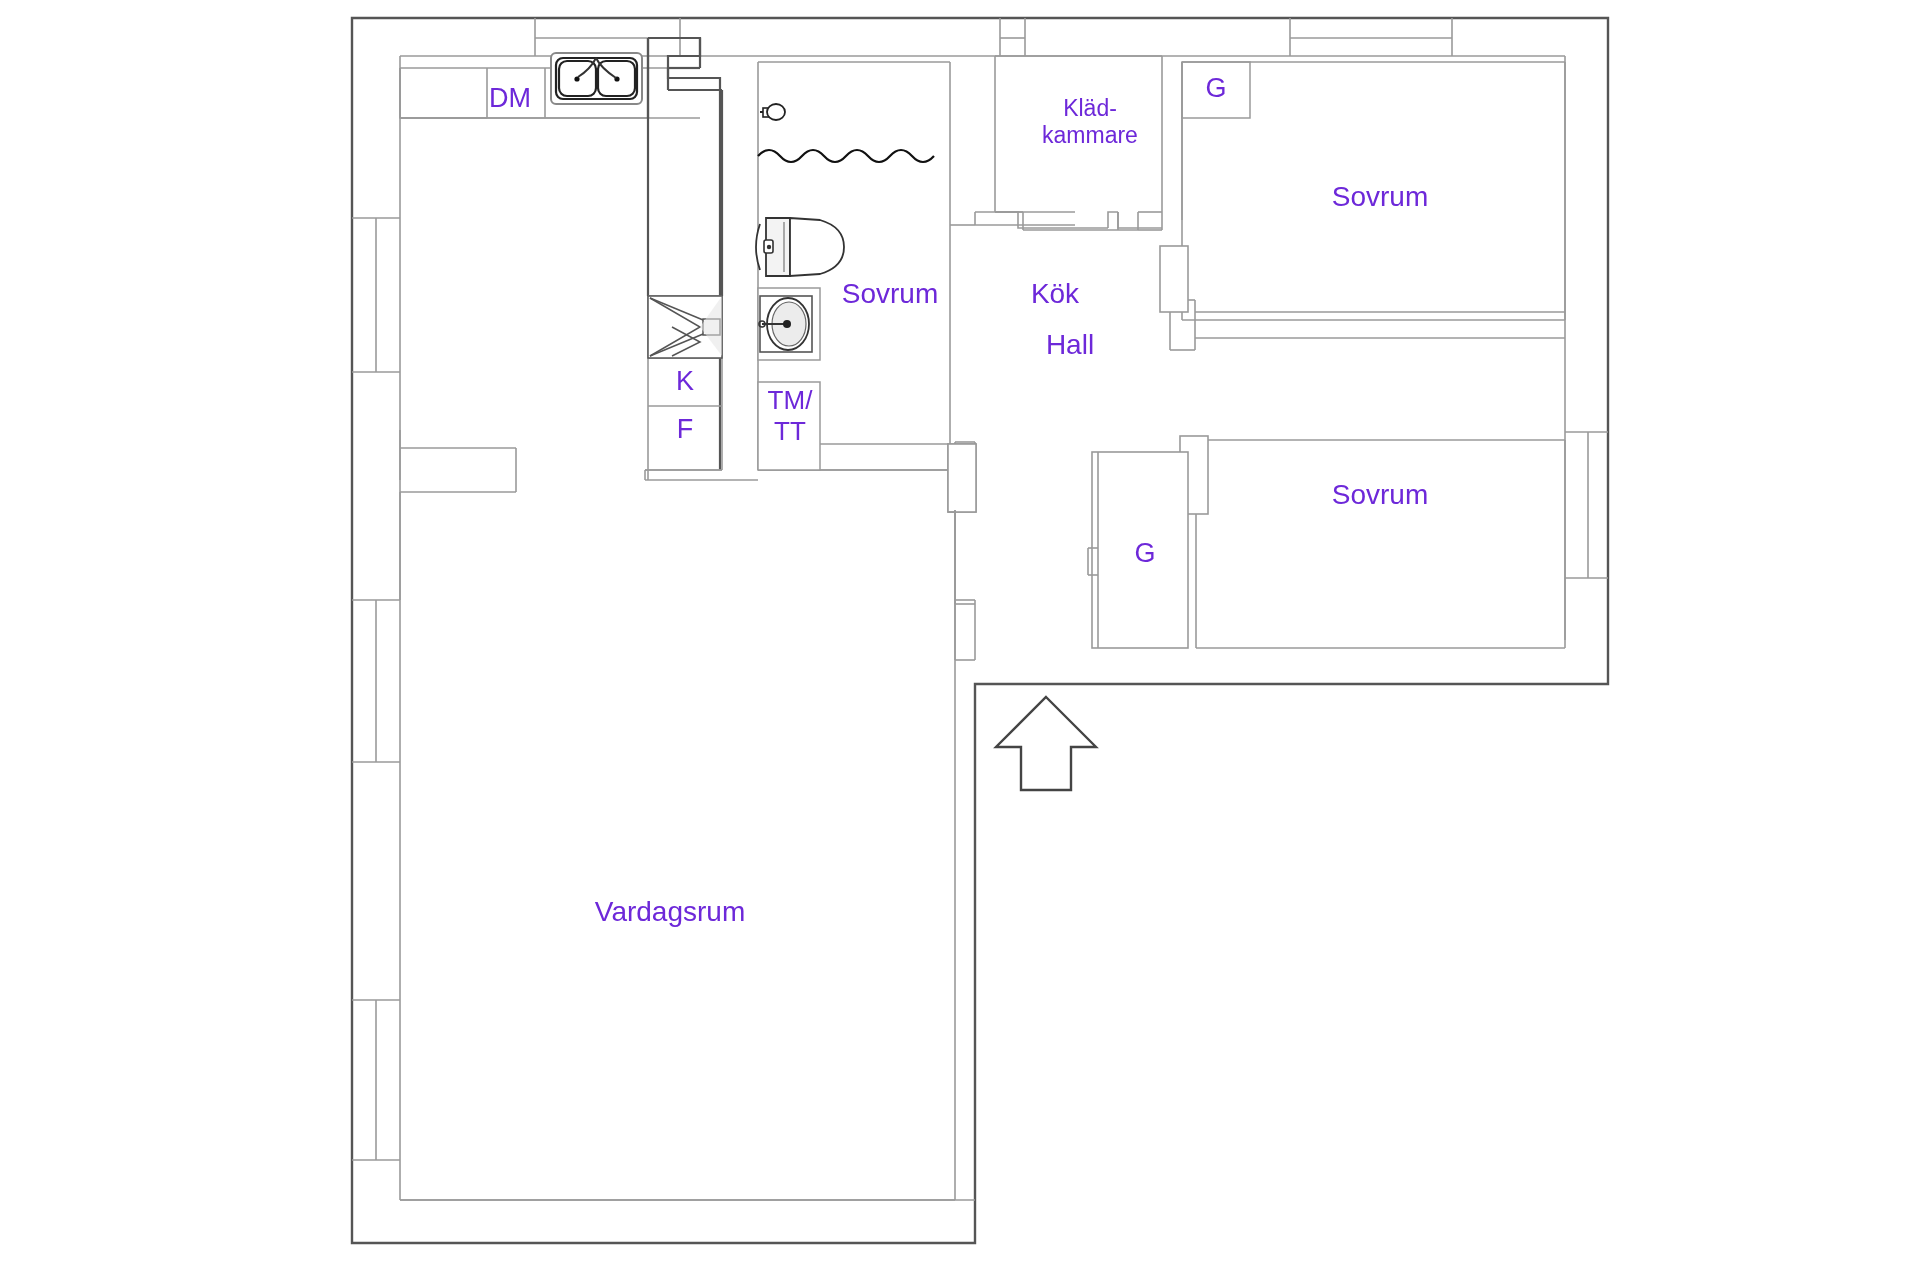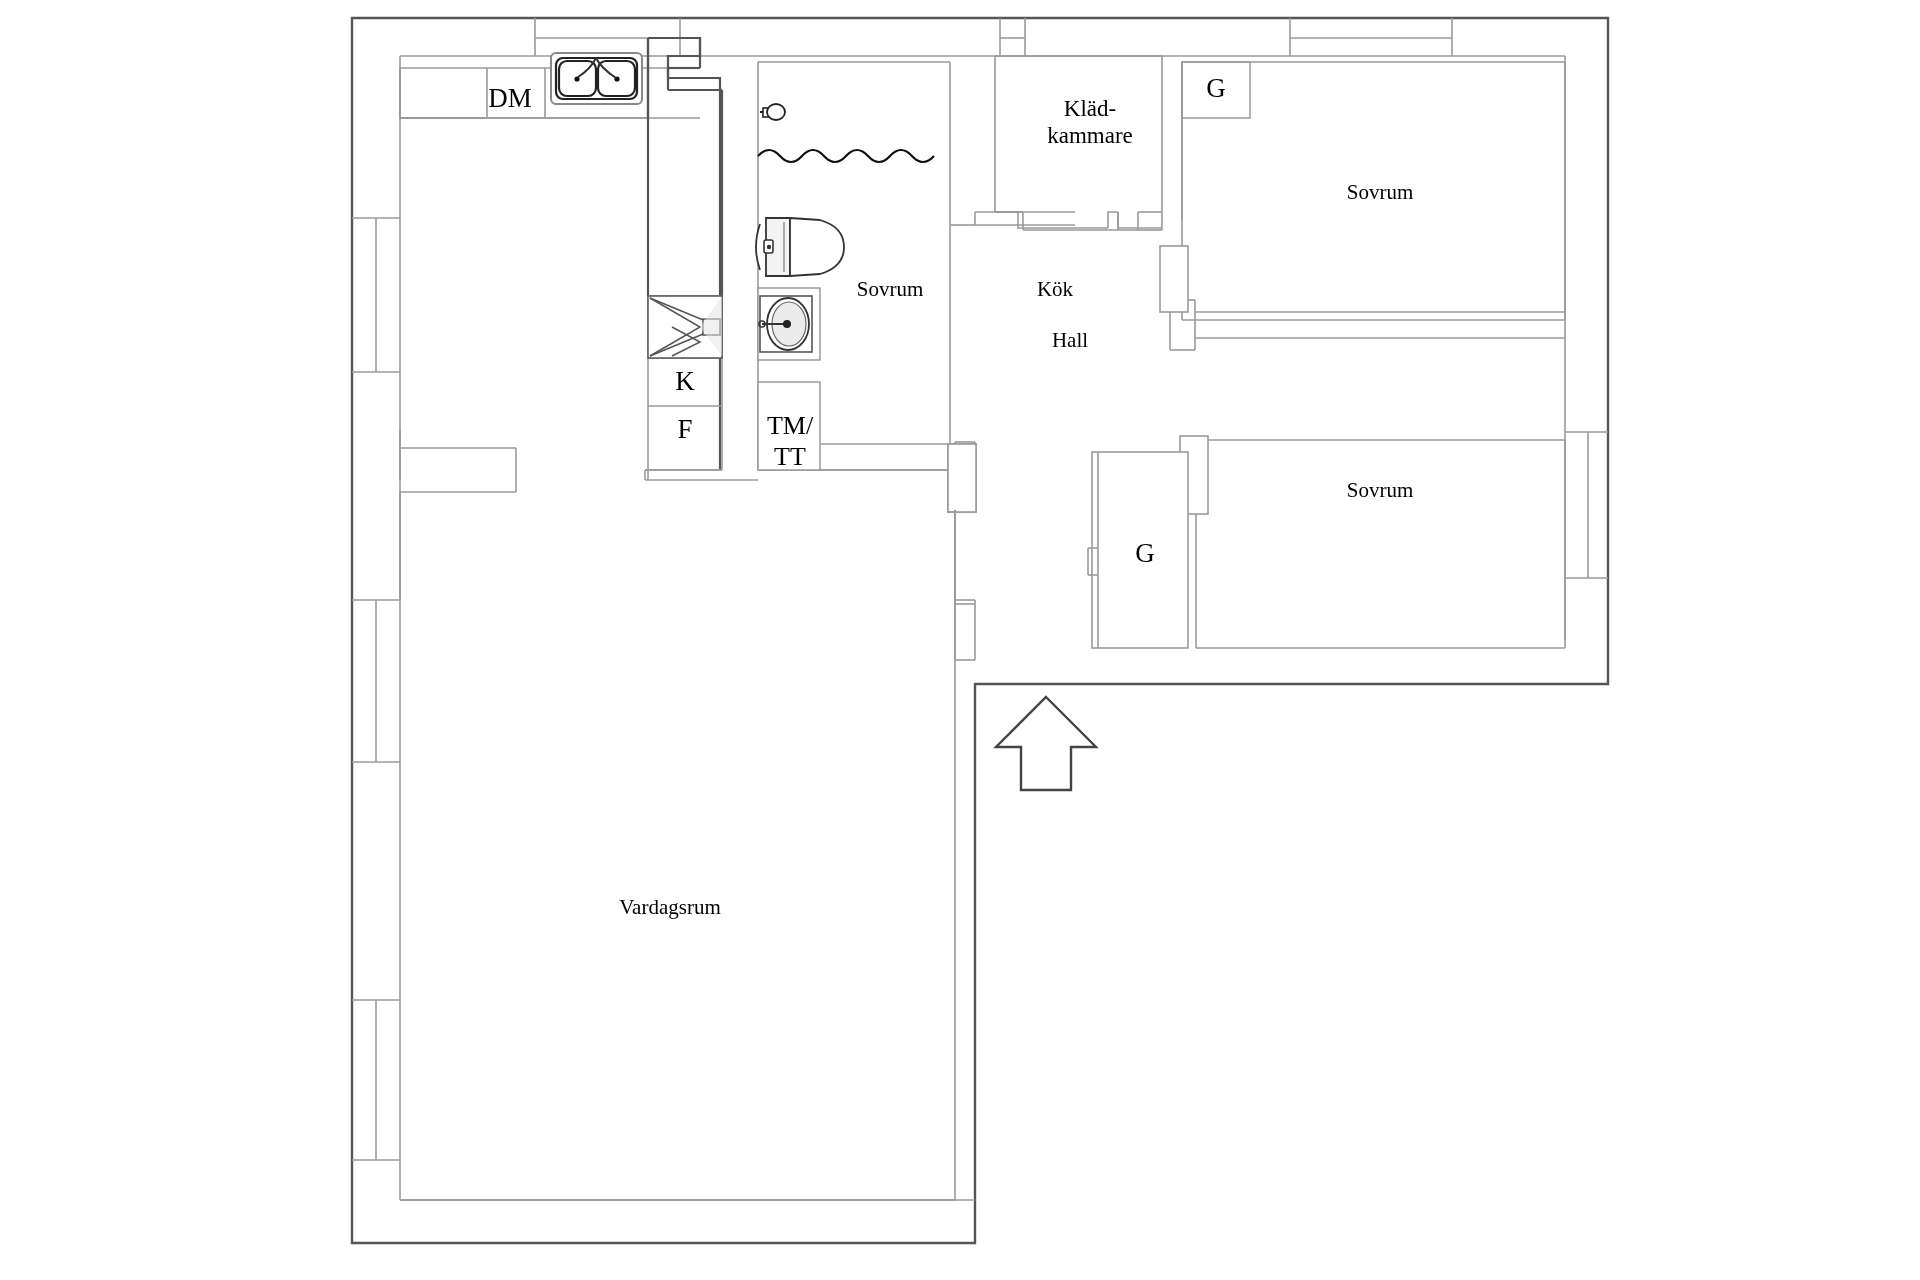--- a/index.html
+++ b/index.html
@@ -21,28 +21,28 @@
   }
   #fp-svg {
     position: absolute;
     left: 0;
     top: 0;
     width: 1920px;
     height: 1280px;
   }
   .room-label {
     position: absolute;
-    color: #000000;
-    font-family: Liberation Serif, serif;
+    color: #6d28d9;
+    font-family: Liberation Sans, sans-serif;
     text-align: center;
     white-space: pre;
     line-height: 1.18;
     user-select: none;
   }
-  .lbl-room   { font-size: 21px; }
+  .lbl-room   { font-size: 28px; }
   .lbl-room2  { font-size: 23px; }
   .lbl-small  { font-size: 27px; }
   .lbl-tiny   { font-size: 26px; }
 </style>
 </head>
 <body>
 
 <div id="floorplan-root">
 
   <svg id="fp-svg" viewBox="0 0 1920 1280">
@@ -339,20 +339,20 @@
   <div class="room-label lbl-room" style="left:1000px;top:328px;width:140px;">Hall</div>
 
   <div class="room-label lbl-room" style="left:530px;top:895px;width:280px;">Vardagsrum</div>
 
   <div class="room-label lbl-small" style="left:470px;top:83px;width:80px;">DM</div>
 
   <div class="room-label lbl-small" style="left:665px;top:366px;width:40px;">K</div>
 
   <div class="room-label lbl-small" style="left:665px;top:414px;width:40px;">F</div>
 
-  <div class="room-label lbl-tiny" style="left:750px;top:385px;width:80px;margin-top:26px;">TM/
+  <div class="room-label lbl-tiny" style="left:750px;top:385px;width:80px;">TM/
 TT</div>
 
   <div class="room-label lbl-small" style="left:1196px;top:73px;width:40px;">G</div>
 
   <div class="room-label lbl-small" style="left:1125px;top:538px;width:40px;">G</div>
 
 </div>
 
 </body></html>

